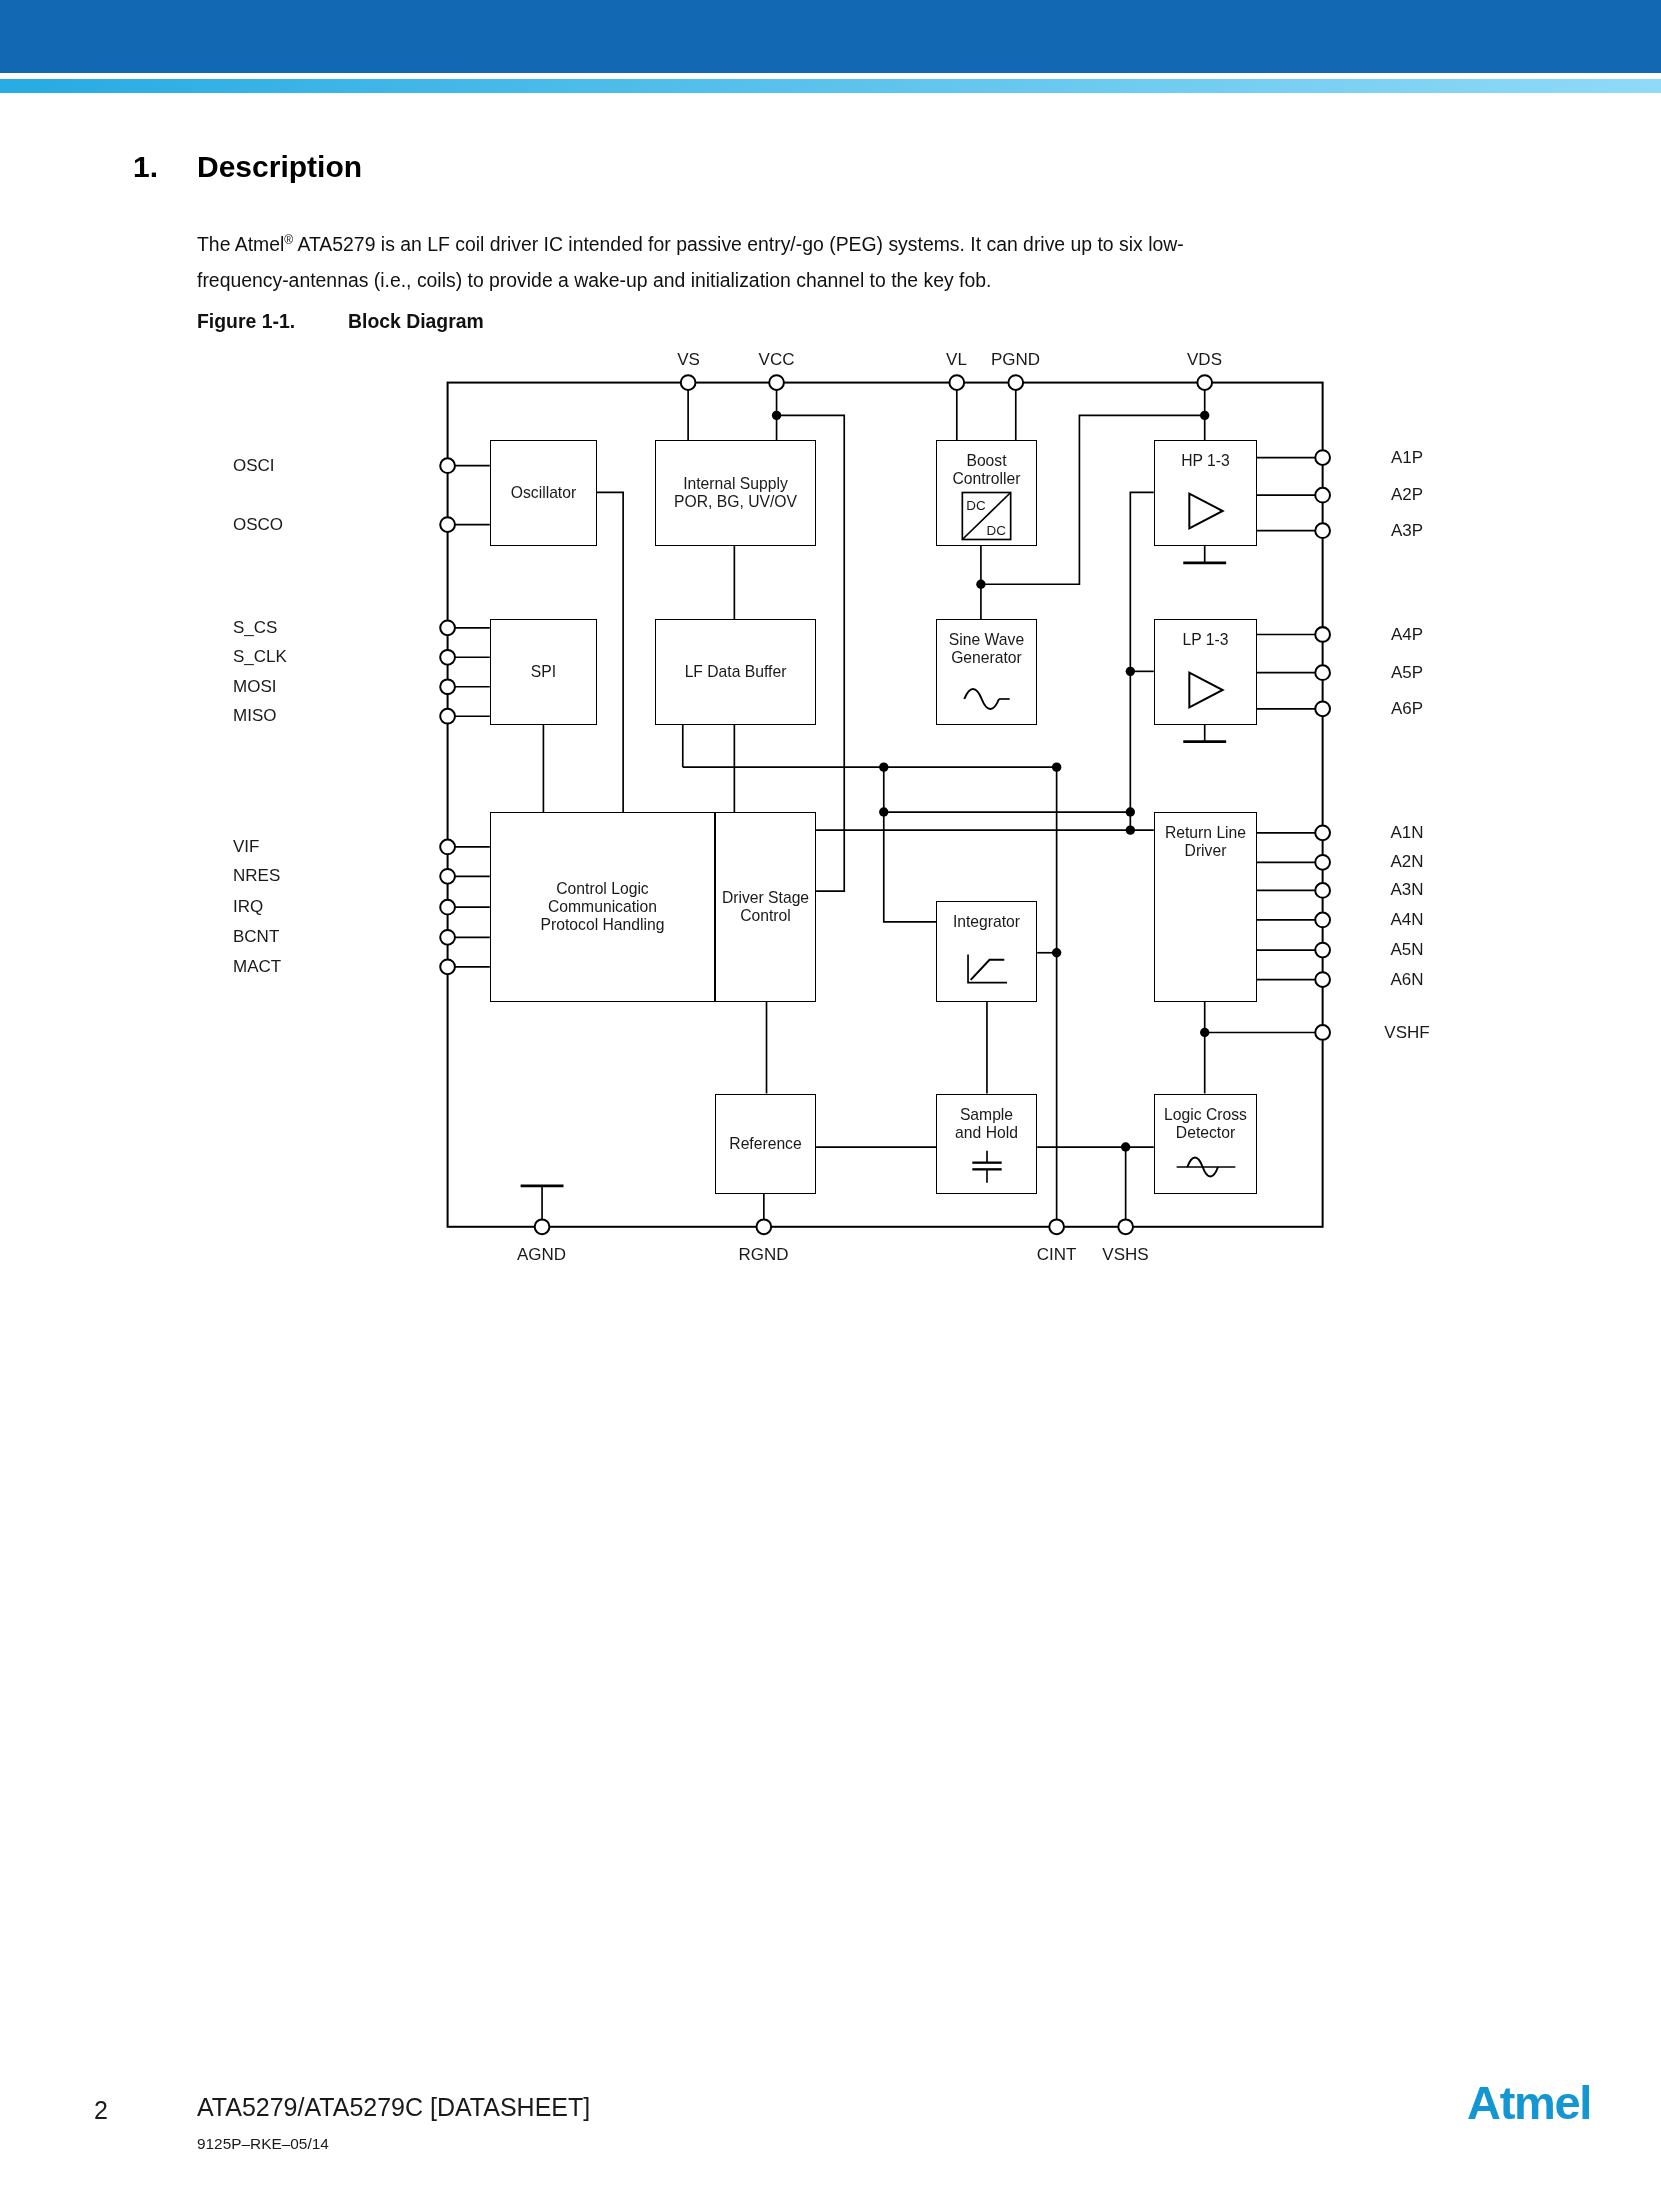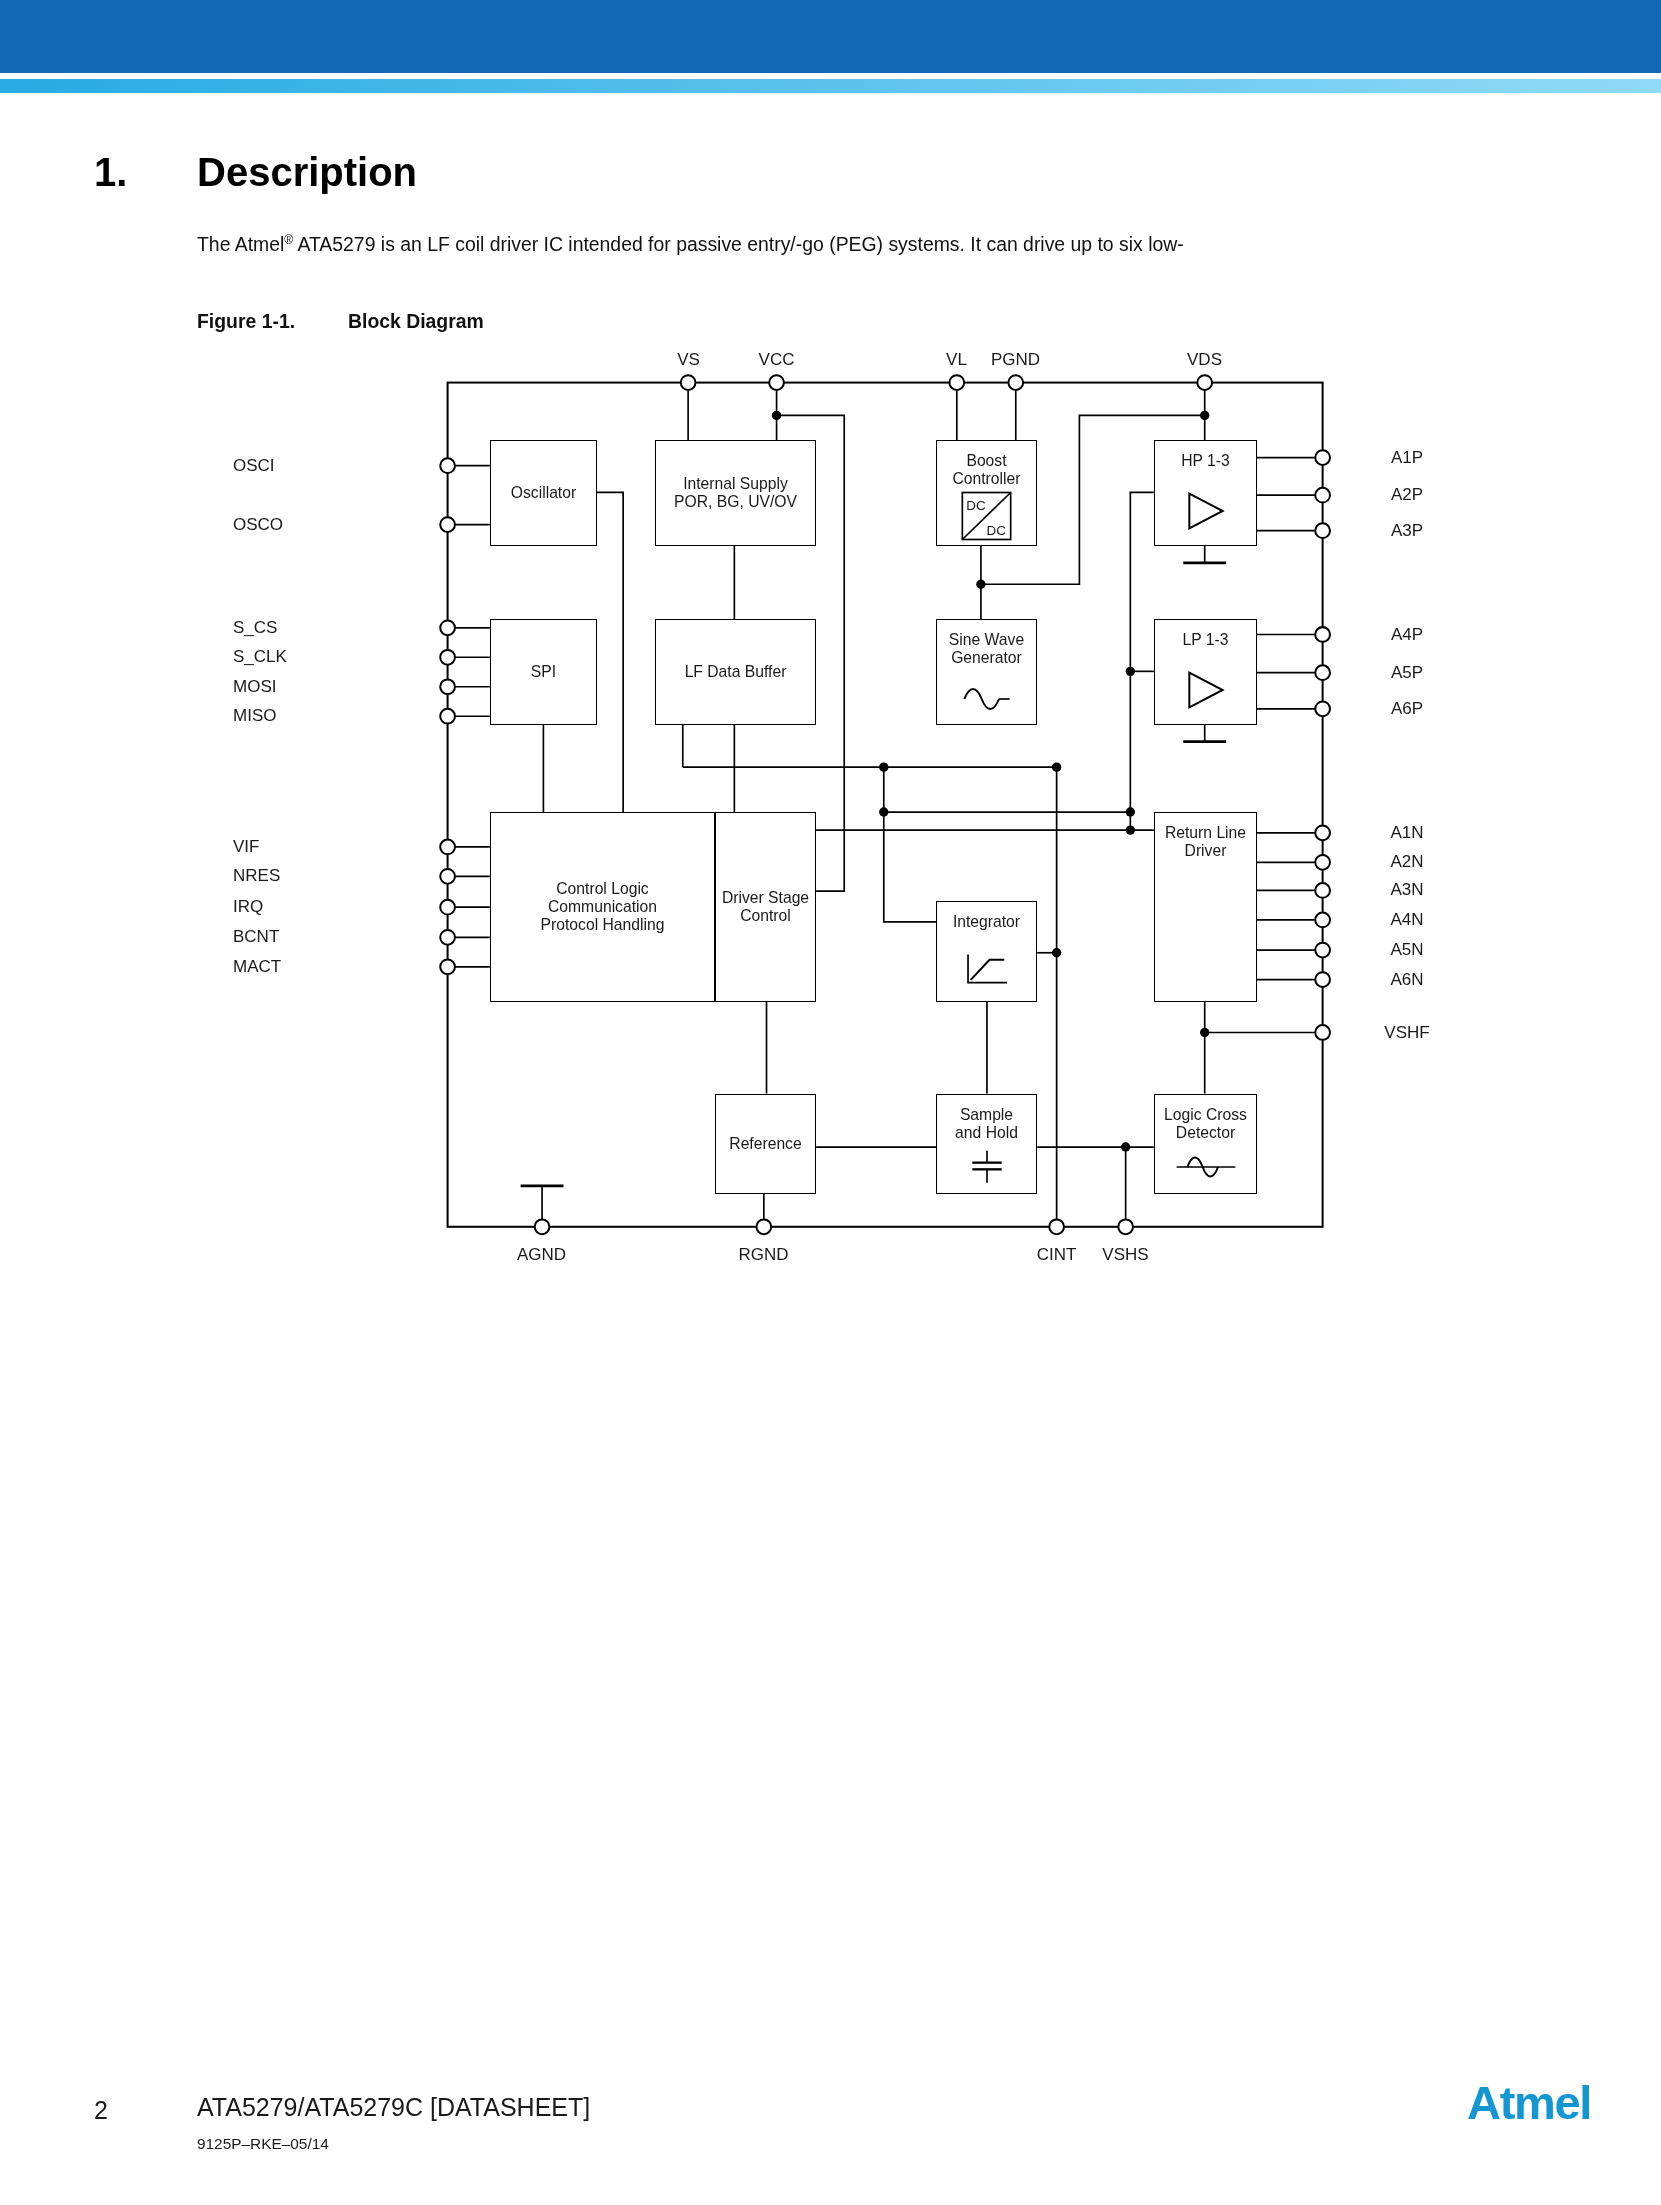--- a/index.html
+++ b/index.html
@@ -9,21 +9,21 @@
     position: relative;
     background: #ffffff;
     font-family: "Liberation Sans", sans-serif;
     color: #1a1a1a;
     overflow: hidden;
   }
   .topbar { position:absolute; left:0; top:0; width:1661px; height:73px; background:var(--header_bar,#1268b3); }
   .stripe { position:absolute; left:0; top:79px; width:1661px; height:14px;
             background:linear-gradient(to right, var(--stripe_start,#27abe2), var(--stripe_end,#90daf7)); }
 
-  .heading { position:absolute; left:94px; top:150px; font-size:40px; font-weight:bold; color:#000; }
+  .heading { position:absolute; left:94px; top:150px; font-size:30px; font-weight:bold; color:#000;text-align:center; }
   .hnum { display:inline-block; width:103px; }
 
   .intro { position:absolute; left:197px; top:204px; width:1297px; font-size:19.4px; line-height:35px; color:#111; }
   .intro sup { font-size:0.62em; }
 
   .figcap { position:absolute; left:197px; top:310px; font-size:19.4px; font-weight:bold; color:#111; }
   .figcap .flabel { display:inline-block; width:151px; }
 
   svg.canvas { position:absolute; left:0; top:0; }
 
@@ -47,21 +47,21 @@
 </head>
 <body>
 
 <div class="topbar"></div>
 <div class="stripe"></div>
 
 <div class="heading">
   <span class="hnum">1.</span><span>Description</span>
 </div>
 
-<p class="intro"><span>The Atmel</span><sup>®</sup><span> ATA5279 is an LF coil driver IC intended for passive entry/-go (PEG) systems. It can drive up to six low-</span><br></p>
+<p class="intro"><span>The Atmel</span><sup>®</sup><span> ATA5279 is an LF coil driver IC intended for passive entry/-go (PEG) systems. It can drive up to six low-</span><br><span>frequency-antennas (i.e., coils) to provide a wake-up and initialization channel to the key fob.</span></p>
 
 <div class="figcap">
   <span class="flabel">Figure 1-1.</span><span>Block Diagram</span>
 </div>
 
 <svg class="canvas" width="1661" height="2205" viewBox="0 0 2479 3291">
   <g stroke="#000" stroke-width="2.5" fill="none">
     <rect x="668" y="571" width="1306" height="1260" stroke-width="3"></rect>
 
     <polyline points="1027,571 1027,657"></polyline>

